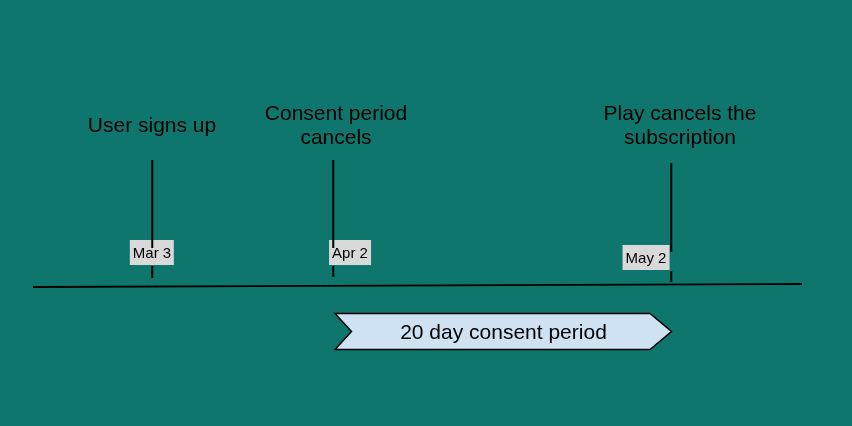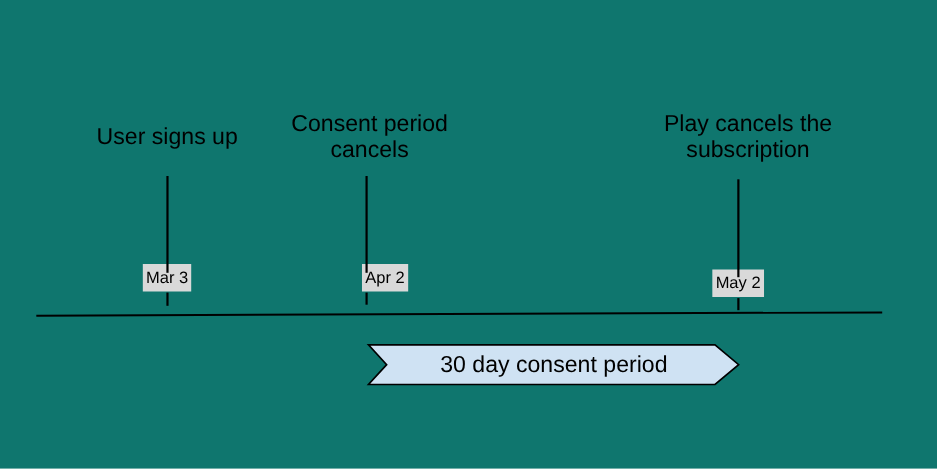--- a/index.html
+++ b/index.html
@@ -55,21 +55,21 @@
     transform: translateX(-50%);
     font-size: 15px;
     line-height: 25px;
     padding: 0 3px;
     white-space: nowrap;
     background: #d9d9d9;
     z-index: 1;
   }
   .d1 { left: 152px; top: 240px; }
   .d2 { left: 350px; top: 240px; }
-  .d3 { left: 671px; top: 245px; }
+  .d3 { left: 646px; top: 245px; }
   .banner-label {
     position: absolute;
     left: 335px;
     top: 313px;
     width: 337px;
     height: 37px;
     display: flex;
     align-items: center;
     justify-content: center;
     font-size: 21px;
@@ -101,15 +101,15 @@
     <div class="vline s2"></div>
   </div>
 
   <div>
     <div class="event-title t3">Play cancels the subscription</div>
     <div class="date-label d3" style="background-color: rgb(217, 217, 217);">May 2</div>
     <div class="vline l3"></div>
     <div class="vline s3"></div>
   </div>
 
-  <div class="banner-label">30 day consent period</div>
+  <div class="banner-label">20 day consent period</div>
 
 </div>
 
 </body></html>

